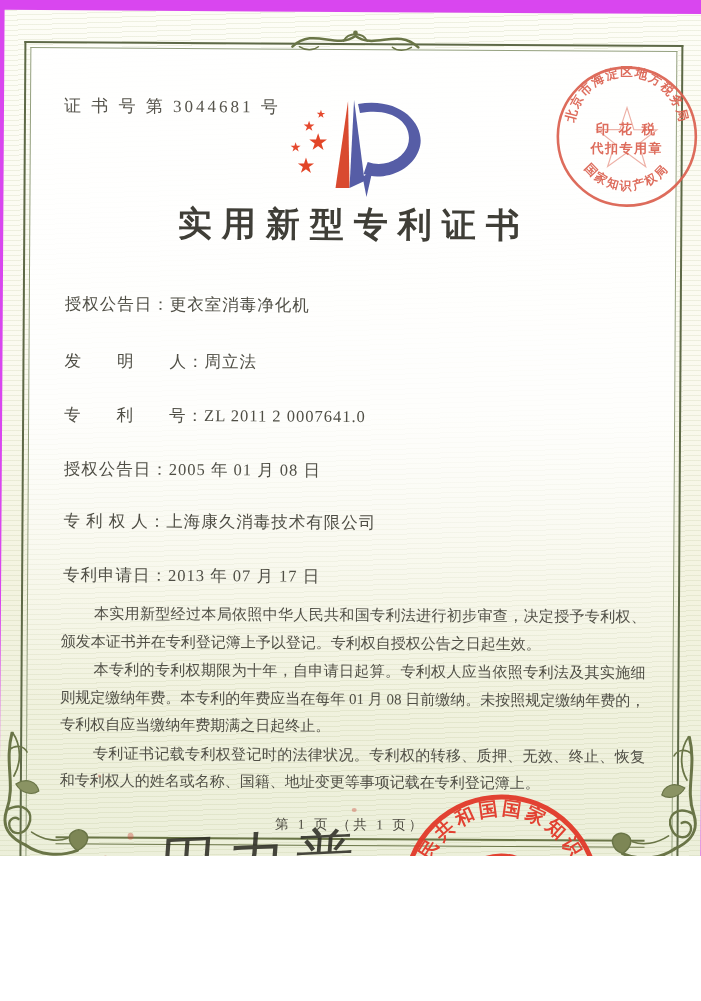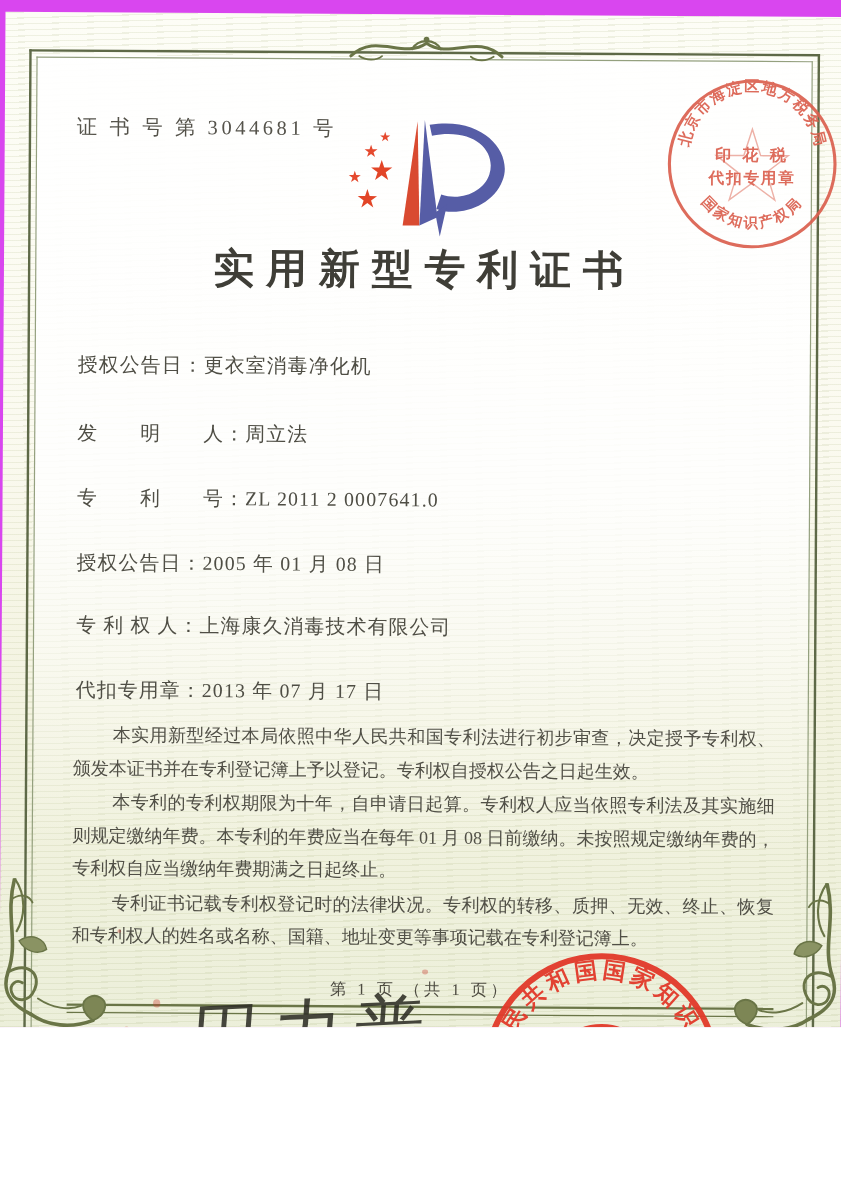--- a/index.html
+++ b/index.html
@@ -119,21 +119,21 @@
       <text x="73" y="89" font-size="13" fill="#db604f" text-anchor="middle" letter-spacing="1.5" font-weight="bold" font-family="Liberation Serif,serif">代扣专用章</text>
     </svg>
 
     <div class="title">实用新型专利证书</div>
 
     <div class="field f0"><span>授权公告日：</span><span>更衣室消毒净化机</span></div>
     <div class="field f1"><span>发　　明　　人：</span><span>周立法</span></div>
     <div class="field f2"><span>专　　利　　号：</span><span>ZL 2011 2 0007641.0</span></div>
     <div class="field f3"><span>授权公告日：</span><span>2005 年 01 月 08 日</span></div>
     <div class="field f4"><span>专 利 权 人：</span><span>上海康久消毒技术有限公司</span></div>
-    <div class="field f5"><span>代扣专用章：</span><span>2013 年 07 月 17 日</span></div>
+    <div class="field f5"><span>专利申请日：</span><span>2013 年 07 月 17 日</span></div>
 
     <div class="paras">
       <p>本实用新型经过本局依照中华人民共和国专利法进行初步审查，决定授予专利权、颁发本证书并在专利登记簿上予以登记。专利权自授权公告之日起生效。</p>
       <p>本专利的专利权期限为十年，自申请日起算。专利权人应当依照专利法及其实施细则规定缴纳年费。本专利的年费应当在每年 01 月 08 日前缴纳。未按照规定缴纳年费的，专利权自应当缴纳年费期满之日起终止。</p>
       <p>专利证书记载专利权登记时的法律状况。专利权的转移、质押、无效、终止、恢复和专利权人的姓名或名称、国籍、地址变更等事项记载在专利登记簿上。</p>
     </div>
 
     <div class="stain" style="left:128px;top:822px;width:6px;height:7px;"></div>
     <div class="stain" style="left:104px;top:845px;width:4px;height:4px;"></div>
     <div class="stain" style="left:140px;top:872px;width:3px;height:3px;"></div>

